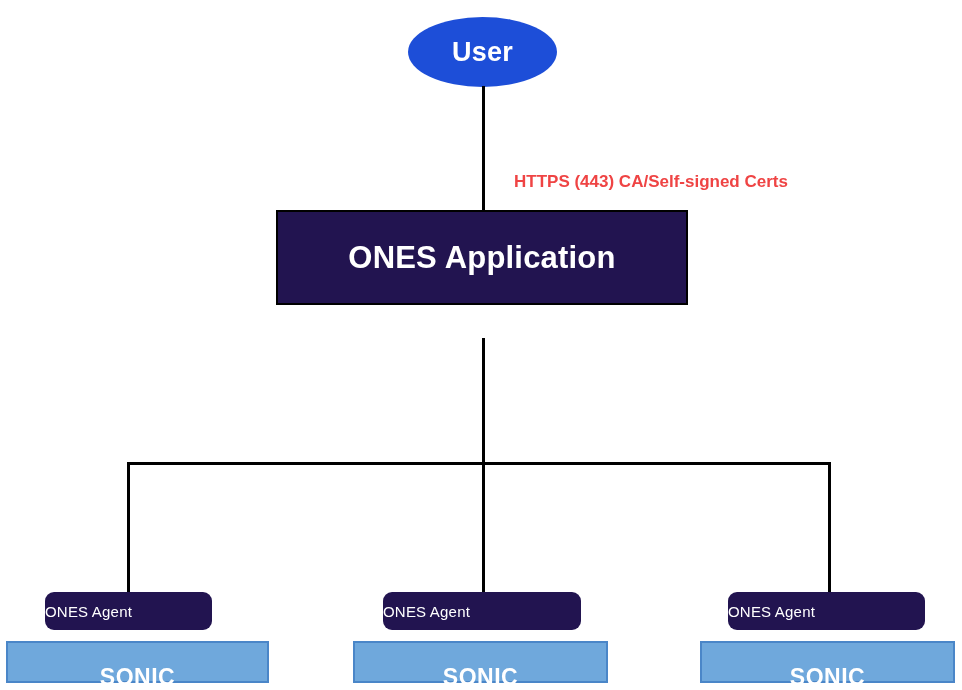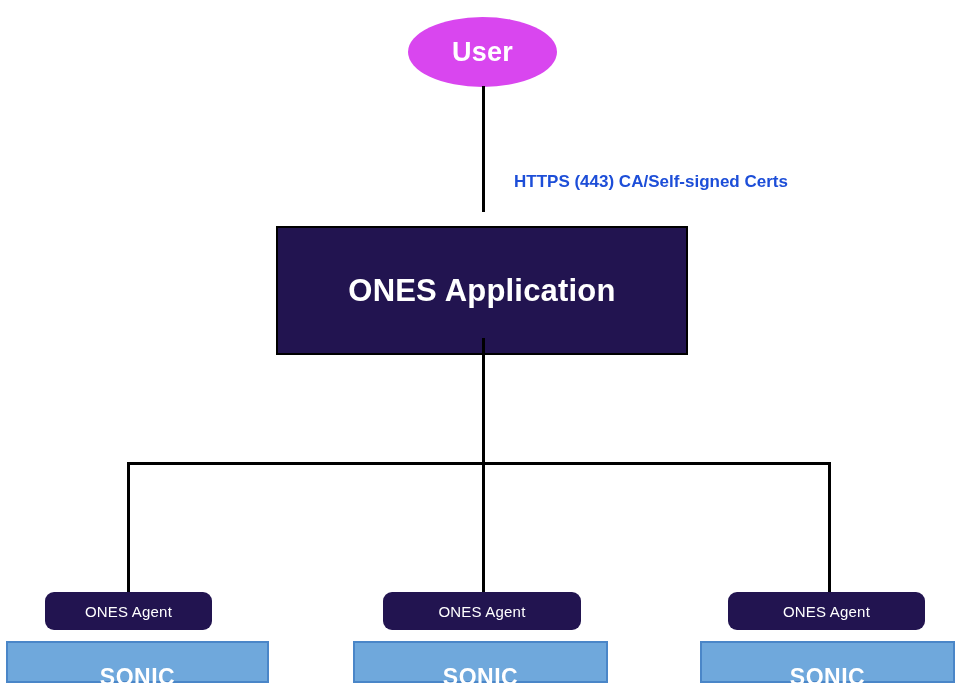--- a/index.html
+++ b/index.html
@@ -28,75 +28,73 @@
   .h-line { height: 3px; }
 
   
   .user-node {
     position: absolute;
     left: 408px;
     top: 17px;
     width: 149px;
     height: 70px;
     border-radius: 50%;
-    background: #d946ef;
+    background: #1d4ed8;
     display: flex;
     align-items: center;
     justify-content: center;
   }
   .user-label {
     color: #ffffff;
     font-size: 27px;
     font-weight: bold;
     letter-spacing: 0.3px;
   }
 
   
   .app-node {
     position: absolute;
     left: 276px;
     top: 210px;
     width: 412px;
-    height: 129px;
+    height: 95px;
     background: #221450;
     border: 2px solid #000000;
     box-sizing: border-box;
     display: flex;
     align-items: center;
     justify-content: center;
-    margin-top: 16px;
   }
   .app-label {
     color: #ffffff;
     font-size: 31px;
     font-weight: bold;
     letter-spacing: 0.2px;
   }
 
   
   .edge-label {
     position: absolute;
-    color: #1d4ed8;
+    color: #ef4444;
     font-size: 17px;
     font-weight: bold;
     line-height: 24px;
     white-space: pre;
   }
   #edge-label-https { left: 514px; top: 122px; }
   #edge-label-grpc  { left: 290px; top: 384px; }
 
   
   .agent-node {
     position: absolute;
     height: 38px;
     background: #221450;
     border-radius: 9px;
     display: flex;
     align-items: center;
-    justify-content: center;
   }
   .agent-label {
     color: #ffffff;
     font-size: 15px;
     font-weight: normal;
     letter-spacing: 0.2px;
   }
 
   
   .sonic-node {

